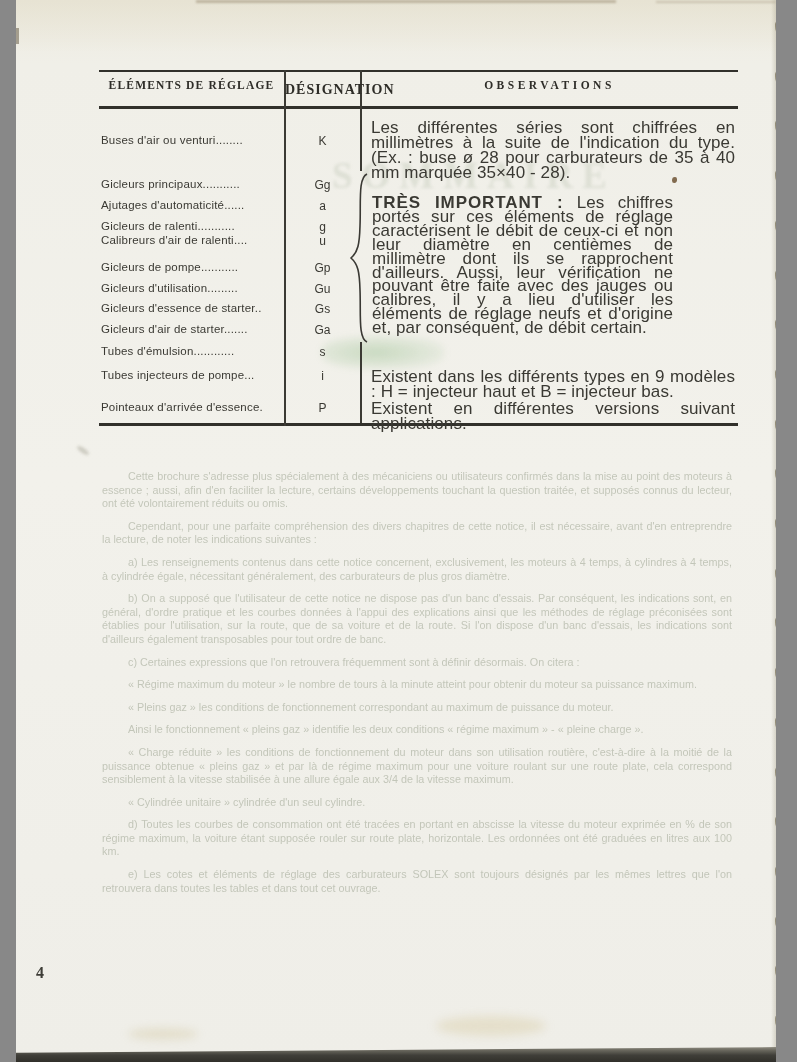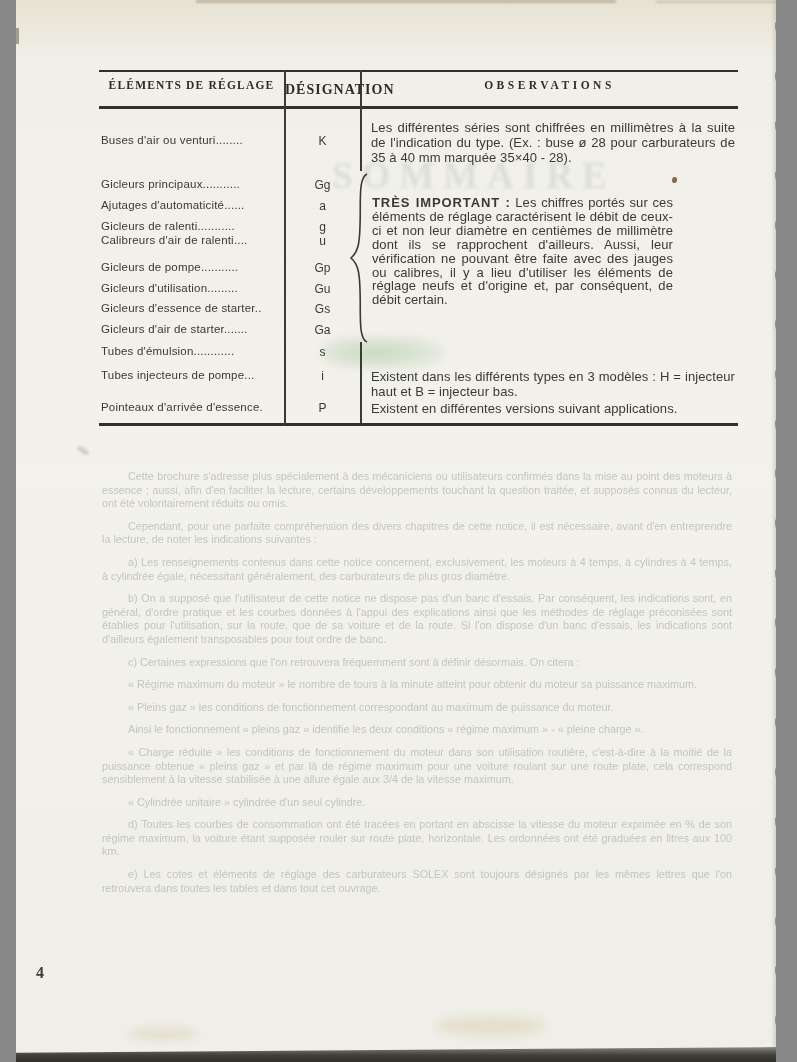--- a/index.html
+++ b/index.html
@@ -47,21 +47,21 @@
   .vdiv-1{left:185px;top:0;height:356px;}
   .vdiv-2a{left:261px;top:0;height:101px;}
   .vdiv-2b{left:261px;top:272px;height:81px;}
   .hcell{position:absolute;top:9px;font-family:"Liberation Serif",serif;font-weight:bold;text-align:center;color:#2e2d28;}
   .hcell-1{left:0;width:185px;font-size:11.5px;letter-spacing:1.2px;}
   .hcell-2{left:186px;width:75px;top:12px;font-size:14px;letter-spacing:1px;}
   .hcell-3{left:262px;width:377px;font-size:11.5px;letter-spacing:3.5px;}
   .rlabel{position:absolute;left:2px;width:181px;white-space:nowrap;overflow:hidden;
     font-size:11.5px;letter-spacing:.2px;color:#3a3933;}
   .rdes{position:absolute;left:186px;width:75px;text-align:center;font-size:12px;color:#3a3933;}
-  .obs{position:absolute;left:272px;width:364px;font-size:13px;line-height:15px;
+  .obs{position:absolute;left:272px;width:364px;font-size:17px;line-height:15px;
     text-align:justify;color:#3a3933;letter-spacing:.1px;}
   .obs-important{left:273px;top:126px;width:301px;line-height:13.9px;}
   .obs-important b{letter-spacing:.9px;}
   .brace-svg{position:absolute;left:249px;top:102px;}
   
   .t56{top:64px}.t108{top:108px}.t129{top:129px}.t150{top:150px}.t170{top:164px}
   .t191{top:191px}.t212{top:212px}.t232{top:232px}.t253{top:253px}
   .t275{top:275px}.t299{top:299px}.t331{top:331px}
   .o50{top:50px}.o275{top:275px}.o299{top:299px}.o331{top:331px}
   .pagenum{left:20px;top:964px;font-family:"Liberation Serif",serif;font-weight:bold;font-size:16px;color:#3e3d37;}
@@ -121,21 +121,21 @@
     <div class="rdes t275">s</div>
     <div class="rdes t299">i</div>
     <div class="rdes t331">P</div>
 
     <svg class="brace-svg" width="22" height="172" viewBox="0 0 22 172">
       <path d="M19,2 C10,6 13,30 12,54 C11.5,72 10,80 3,86 C10,92 11.5,100 12,118 C13,142 10,166 19,170" fill="none" stroke="#3a3934" stroke-width="1.6"></path>
     </svg>
 
     <div class="obs o50">Les différentes séries sont chiffrées en millimètres à la suite de l'indication du type. (Ex. : buse ø 28 pour carburateurs de 35 à 40 mm marquée 35×40 - 28).</div>
     <div class="obs obs-important"><b>TRÈS IMPORTANT :</b><span> Les chiffres portés sur ces éléments de réglage caractérisent le débit de ceux-ci et non leur diamètre en centièmes de millimètre dont ils se rapprochent d'ailleurs. Aussi, leur vérification ne pouvant être faite avec des jauges ou calibres, il y a lieu d'utiliser les éléments de réglage neufs et d'origine et, par conséquent, de débit certain.</span></div>
-    <div class="obs o299">Existent dans les différents types en 3 modèles : H = injecteur haut et B = injecteur bas.</div>
+    <div class="obs o299">Existent dans les différents types en 9 modèles : H = injecteur haut et B = injecteur bas.</div>
     <div class="obs o331">Existent en différentes versions suivant applications.</div>
   </div>
 
   <div class="abs ghost-text">
     <p>Cette brochure s'adresse plus spécialement à des mécaniciens ou utilisateurs confirmés dans la mise au point des moteurs à essence ; aussi, afin d'en faciliter la lecture, certains développements touchant la question traitée, et supposés connus du lecteur, ont été volontairement réduits ou omis.</p>
     <p>Cependant, pour une parfaite compréhension des divers chapitres de cette notice, il est nécessaire, avant d'en entreprendre la lecture, de noter les indications suivantes :</p>
     <p>a) Les renseignements contenus dans cette notice concernent, exclusivement, les moteurs à 4 temps, à cylindres à 4 temps, à cylindrée égale, nécessitant généralement, des carburateurs de plus gros diamètre.</p>
     <p>b) On a supposé que l'utilisateur de cette notice ne dispose pas d'un banc d'essais. Par conséquent, les indications sont, en général, d'ordre pratique et les courbes données à l'appui des explications ainsi que les méthodes de réglage préconisées sont établies pour l'utilisation, sur la route, que de sa voiture et de la route. Si l'on dispose d'un banc d'essais, les indications sont d'ailleurs également transposables pour tout ordre de banc.</p>
     <p>c) Certaines expressions que l'on retrouvera fréquemment sont à définir désormais. On citera :</p>
     <p>« Régime maximum du moteur » le nombre de tours à la minute atteint pour obtenir du moteur sa puissance maximum.</p>

